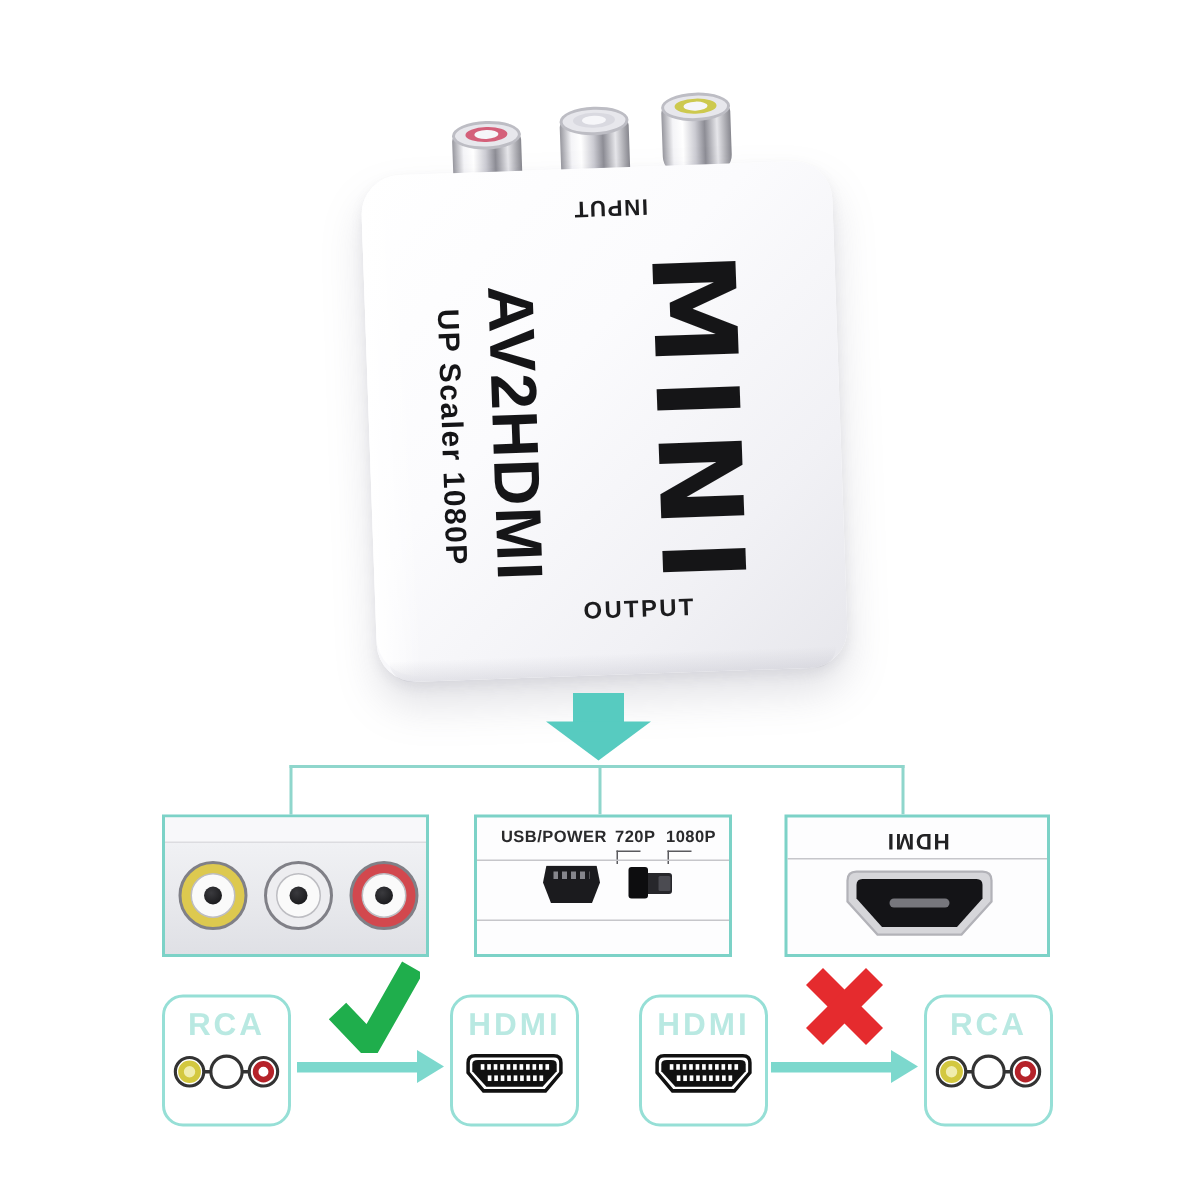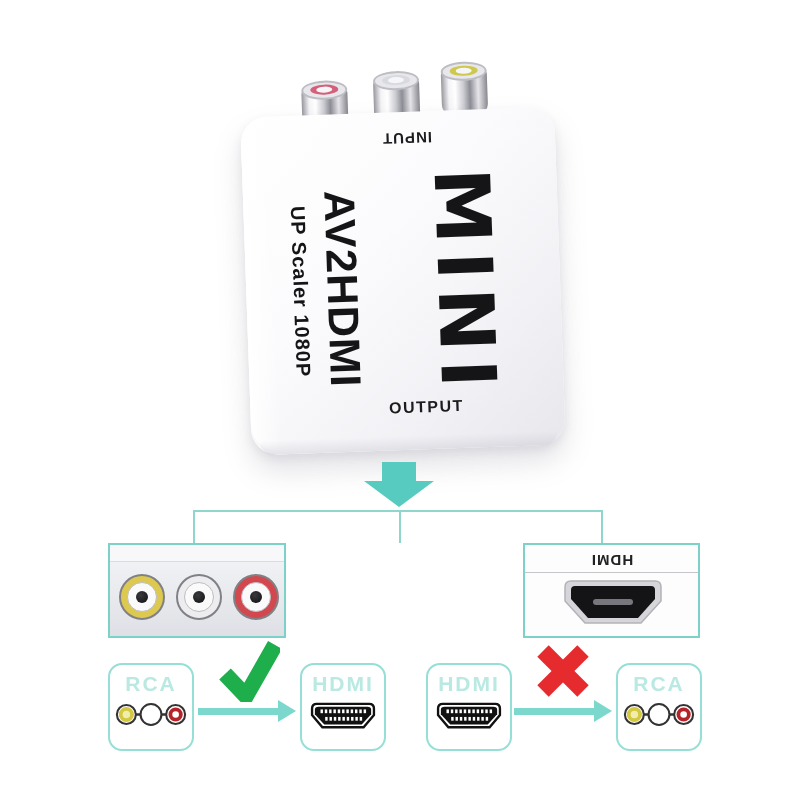--- a/index.html
+++ b/index.html
@@ -137,20 +137,35 @@
     <div class="jack jack-white" style="left:66px;top:29px;">
         <div class="jw"></div>
         <div class="jh"></div>
       </div>
     <div class="jack jack-red" style="left:123px;top:29px;">
         <div class="jw"></div>
         <div class="jh"></div>
       </div>
   </div>
 
+  <div class="panel p-power">
+    <div class="small-label" style="left:16px;top:7px;">USB/POWER</div>
+    <div class="small-label" style="left:92px;top:7px;">720P</div>
+    <div class="small-label" style="left:126px;top:7px;">1080P</div>
+    <div class="tick" style="left:93px;top:22px;width:16px;height:1px;"></div>
+    <div class="tick" style="left:93px;top:22px;width:1px;height:9px;"></div>
+    <div class="tick" style="left:127px;top:22px;width:16px;height:1px;"></div>
+    <div class="tick" style="left:127px;top:22px;width:1px;height:9px;"></div>
+    <div class="divider" style="top:28px;"></div>
+    <div class="divider" style="top:68px;"></div>
+    <div class="usb-port"></div>
+    <div class="switch-body"></div>
+    <div class="switch-knob"></div>
+    <div class="switch-end"></div>
+  </div>
 
   <div class="panel p-hdmi">
     <div class="hdmi-panel-label">HDMI</div>
     <div class="divider" style="top:27px;"></div>
     <svg width="104" height="48" style="position:absolute;left:36px;top:34px;">
       <path d="M10,2 H94 Q100,2 100,8 V22 L80,44 H24 L4,22 V8 Q4,2 10,2 Z" fill="#d6d6da" stroke="#b2b2b8" stroke-width="1.5"></path>
       <path d="M14,7 H90 Q94,7 94,11 V20 L77,39 H27 L10,20 V11 Q10,7 14,7 Z" fill="#141417"></path>
       <rect x="32" y="20" width="40" height="6" rx="3" fill="#77777d"></rect>
     </svg>
   </div>

